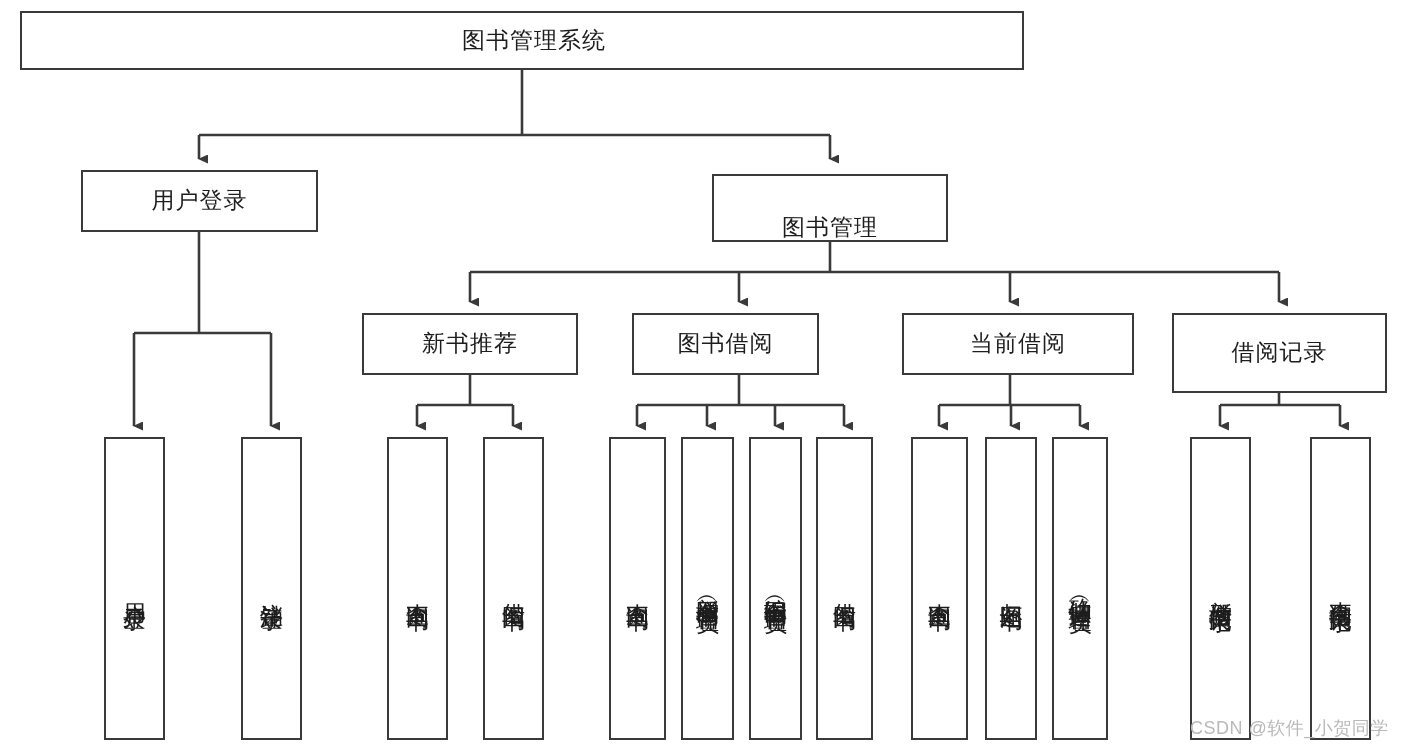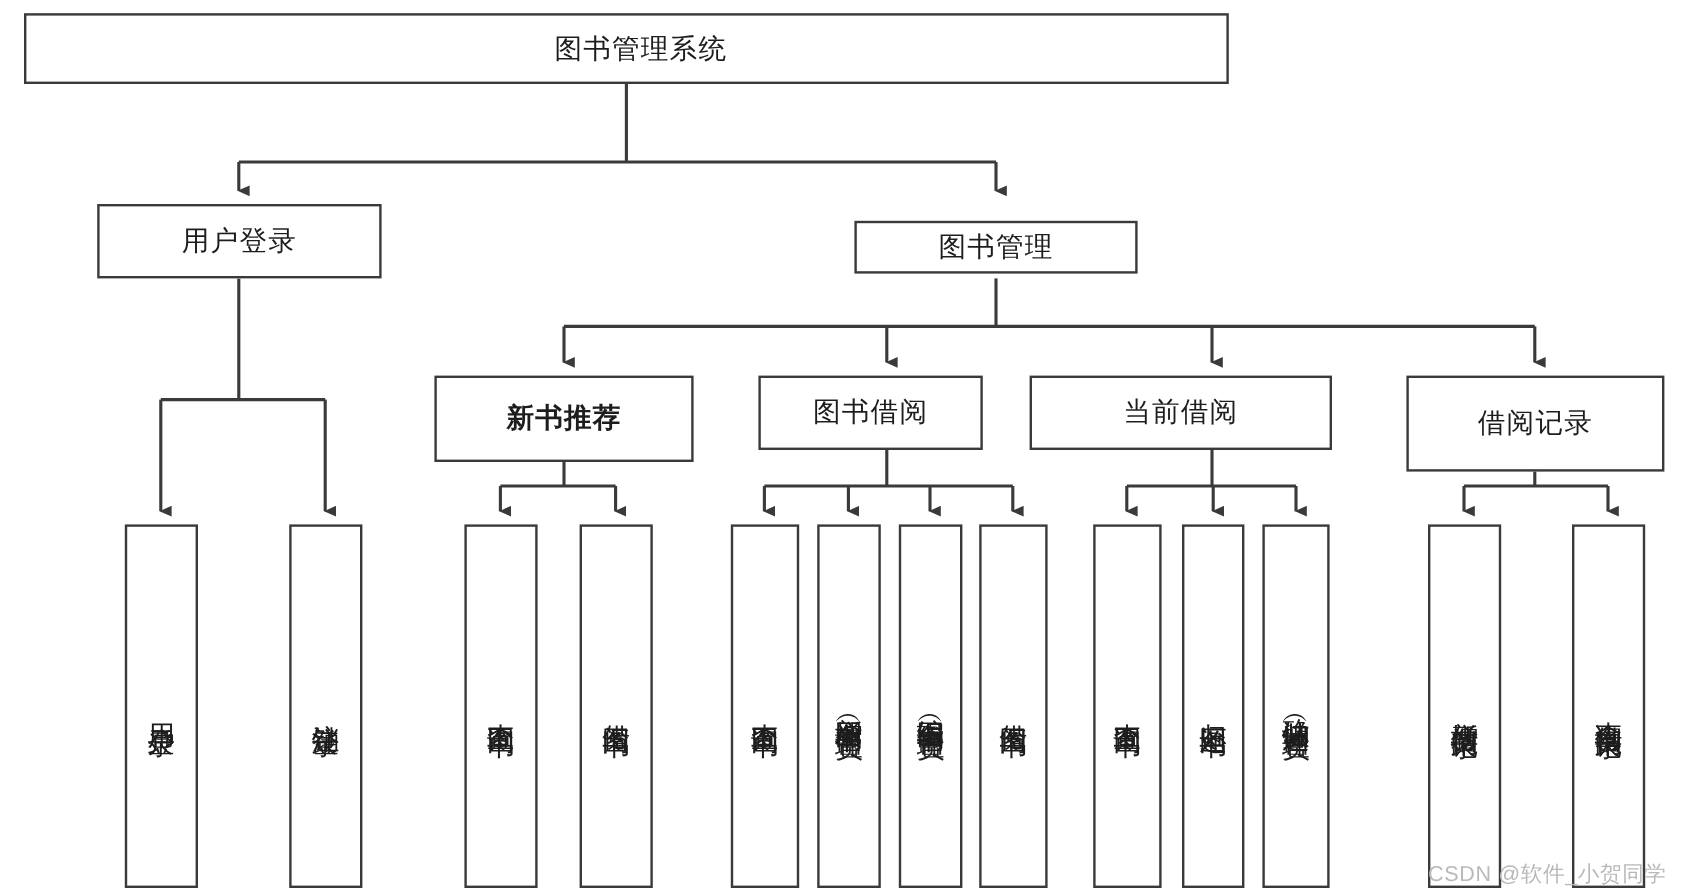--- a/index.html
+++ b/index.html
@@ -116,30 +116,30 @@
       </g>
   </svg>
 
   <div id="node-layer">
       <div class="node-box h" style="left: 20px; top: 11px; width: 1004px; height: 59px; padding-left: 24px;">
         <span class="node-label">图书管理系统</span>
       </div>
       <div class="node-box h" style="left: 81px; top: 170px; width: 237px; height: 62px;">
         <span class="node-label">用户登录</span>
       </div>
-      <div class="node-box h" style="left: 712px; top: 184px; width: 236px; height: 44px;">
+      <div class="node-box h" style="left: 712px; top: 174px; width: 236px; height: 68px; align-items: flex-end;">
         <span class="node-label">图书管理</span>
       </div>
-      <div class="node-box h" style="left: 362px; top: 313px; width: 216px; height: 72px; font-weight: bold;">
+      <div class="node-box h" style="left: 362px; top: 313px; width: 216px; height: 62px;">
         <span class="node-label">新书推荐</span>
       </div>
       <div class="node-box h" style="left: 632px; top: 313px; width: 187px; height: 62px;">
         <span class="node-label">图书借阅</span>
       </div>
-      <div class="node-box h" style="left: 858px; top: 313px; width: 252px; height: 62px; text-align: center;">
+      <div class="node-box h" style="left: 902px; top: 313px; width: 232px; height: 62px; text-align: center;">
         <span class="node-label">当前借阅</span>
       </div>
       <div class="node-box h" style="left: 1172px; top: 313px; width: 215px; height: 80px;">
         <span class="node-label">借阅记录</span>
       </div>
       <div class="node-box v" style="left: 104px; top: 437px; width: 61px; height: 303px;">
         <span class="node-label">用户登录</span>
       </div>
       <div class="node-box v" style="left: 241px; top: 437px; width: 61px; height: 303px;">
         <span class="node-label">注销登录</span>

